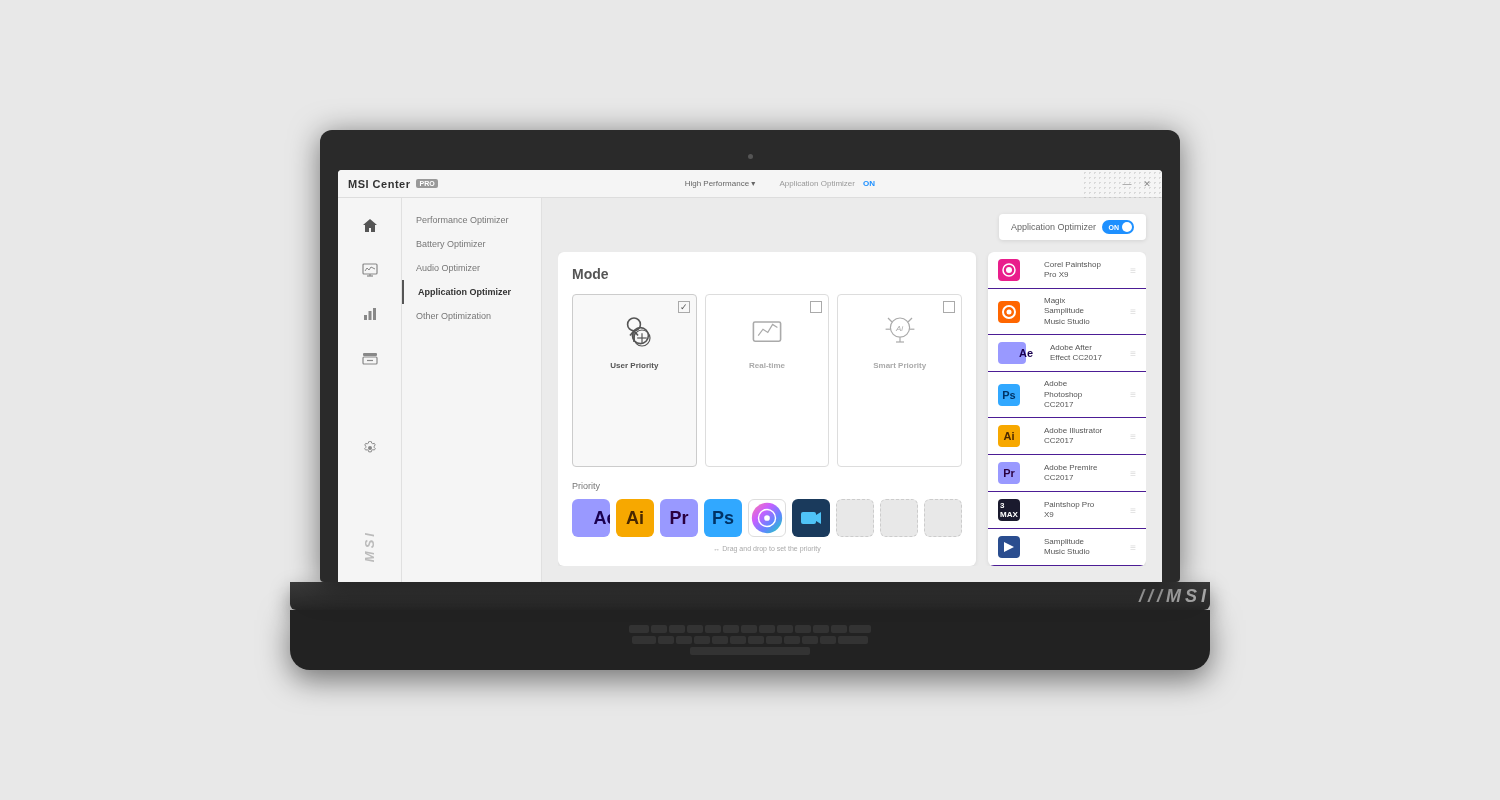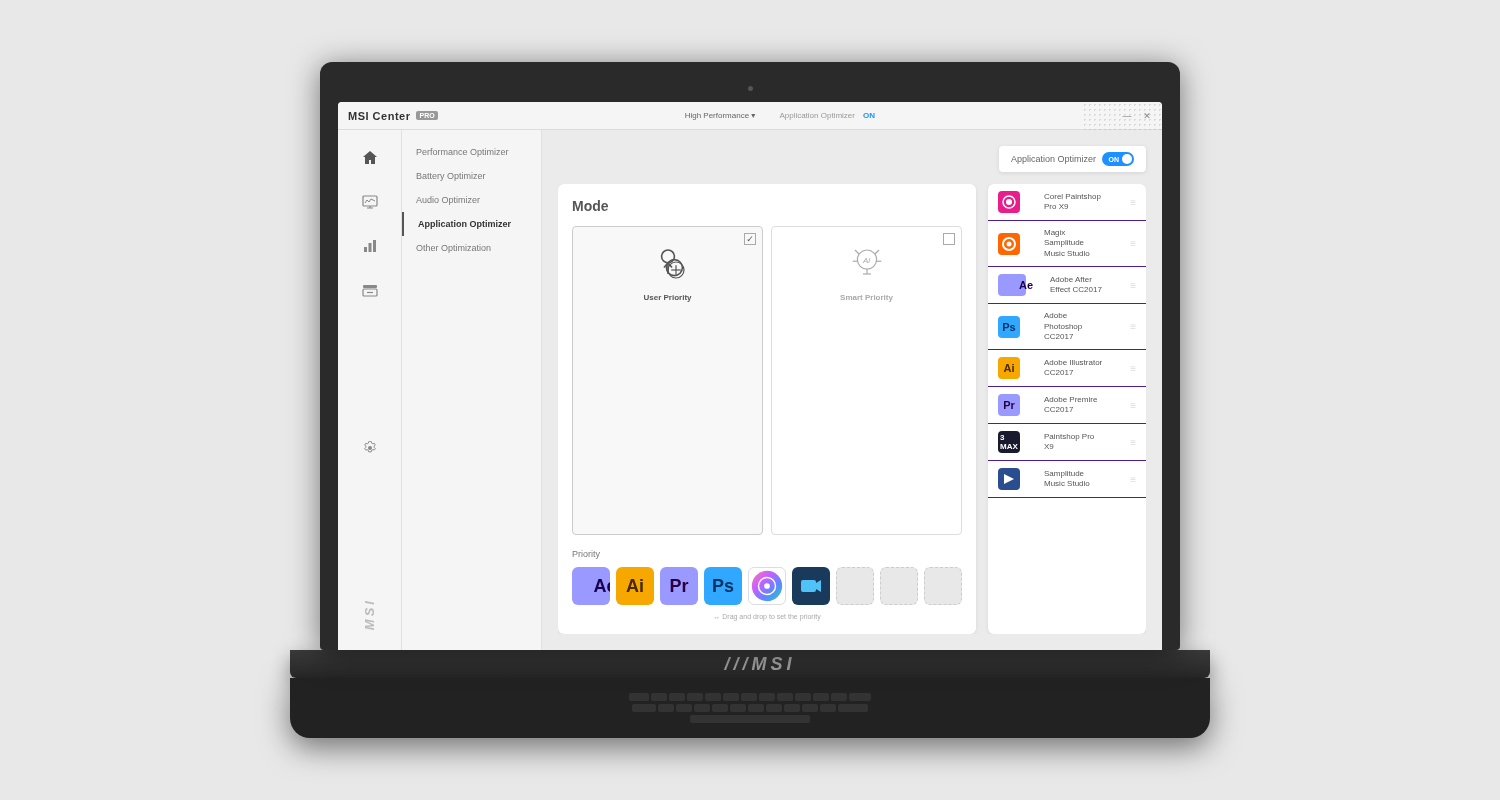--- a/index.html
+++ b/index.html
@@ -43,32 +43,32 @@
       width: 5px; height: 5px;
       background: #555;
       border-radius: 50%;
     }
 
     .laptop-screen {
       background: #1d4ed8;
       border-radius: 4px 4px 0 0;
       overflow: hidden;
       width: 100%;
-      height: 548px;
+      height: 412px;
       position: relative;
     }
 
     .laptop-base {
       width: 920px;
       height: 28px;
       background: linear-gradient(180deg, #3a3a3a 0%, #2a2a2a 100%);
       border-radius: 0 0 6px 6px;
       display: flex;
       align-items: center;
-      justify-content: center;
+      justify-content: flex-end;
       box-shadow: 0 8px 20px rgba(0,0,0,0.4);
       padding-left: 20px;
     }
 
     .msi-logo-base {
       color: #aaa;
       font-size: 18px;
       font-weight: 900;
       letter-spacing: 4px;
       font-style: italic;
@@ -606,20 +606,30 @@
                         <line x1="20" y1="32" x2="25" y2="26" stroke="#555" stroke-width="2"></line>
                         <line x1="30" y1="32" x2="25" y2="26" stroke="#555" stroke-width="2"></line>
                         <circle cx="35" cy="35" r="10" fill="none" stroke="#555" stroke-width="1.5"></circle>
                         <line x1="35" y1="29" x2="35" y2="41" stroke="#555" stroke-width="1.5"></line>
                         <line x1="29" y1="35" x2="41" y2="35" stroke="#555" stroke-width="1.5"></line>
                       </svg>
                     </div>
                     <div class="mode-name">User Priority</div>
                   </div>
 
+                  <div class="mode-card">
+                    <div class="mode-checkbox"></div>
+                    <div class="mode-icon">
+                      <svg viewBox="0 0 50 50" fill="none" stroke="#aaa" stroke-width="2">
+                        <rect x="8" y="15" width="34" height="24" rx="2"></rect>
+                        <polyline points="14,32 20,24 26,28 32,18 38,22" stroke="#aaa" stroke-width="1.5" fill="none"></polyline>
+                      </svg>
+                    </div>
+                    <div class="mode-name" style="color:#aaa;">Real-time</div>
+                  </div>
 
                   <div class="mode-card">
                     <div class="mode-checkbox"></div>
                     <div class="mode-icon">
                       <svg viewBox="0 0 50 50" fill="none" stroke="#aaa" stroke-width="1.5">
                         <circle cx="25" cy="22" r="12"></circle>
                         <line x1="25" y1="34" x2="25" y2="40"></line>
                         <line x1="20" y1="40" x2="30" y2="40"></line>
                         <text x="20" y="26" font-size="10" fill="#aaa" font-style="italic" stroke="none">Ai</text>
                         <line x1="15" y1="15" x2="10" y2="10"></line>

